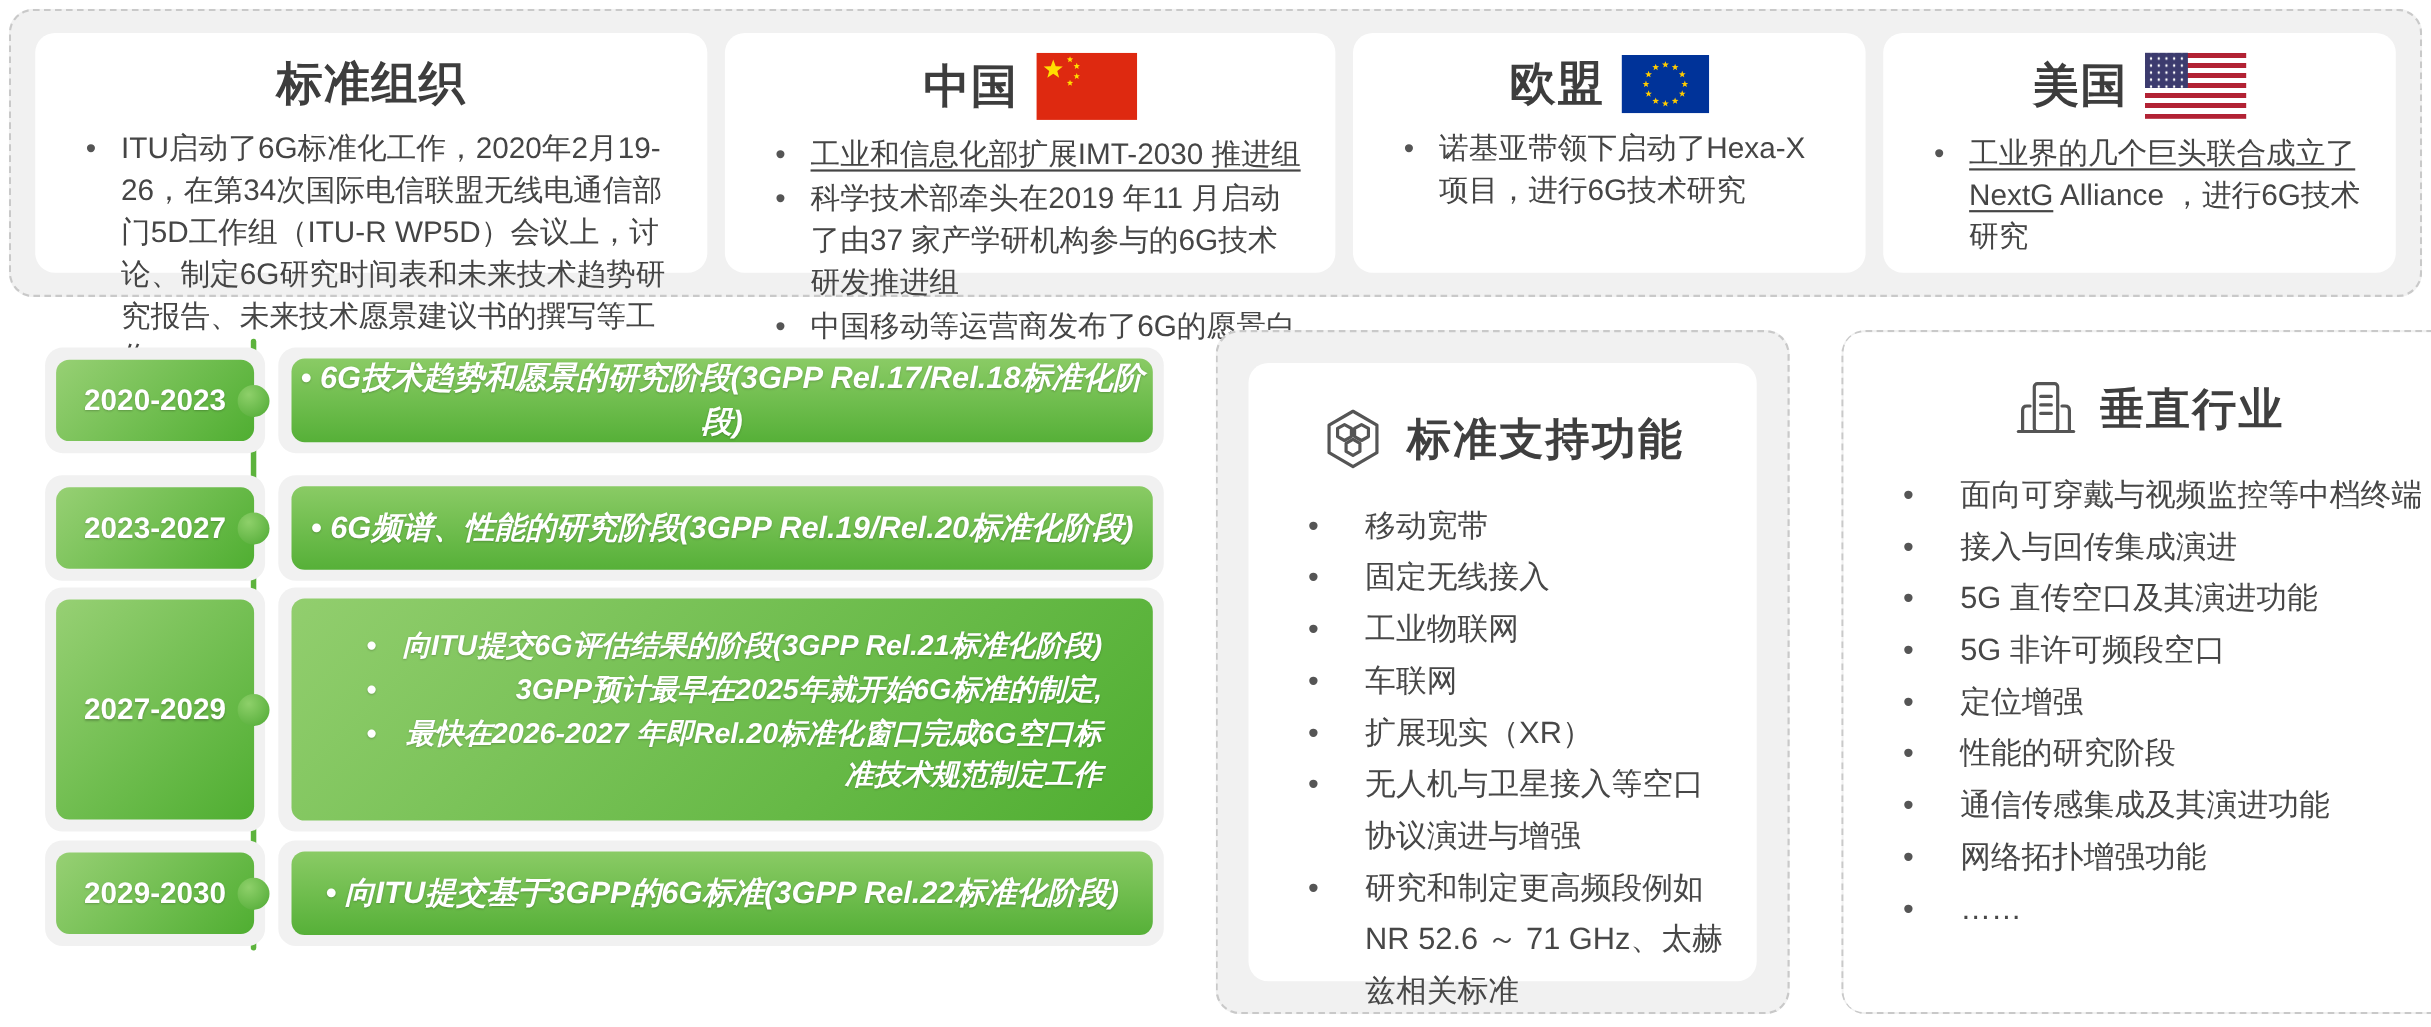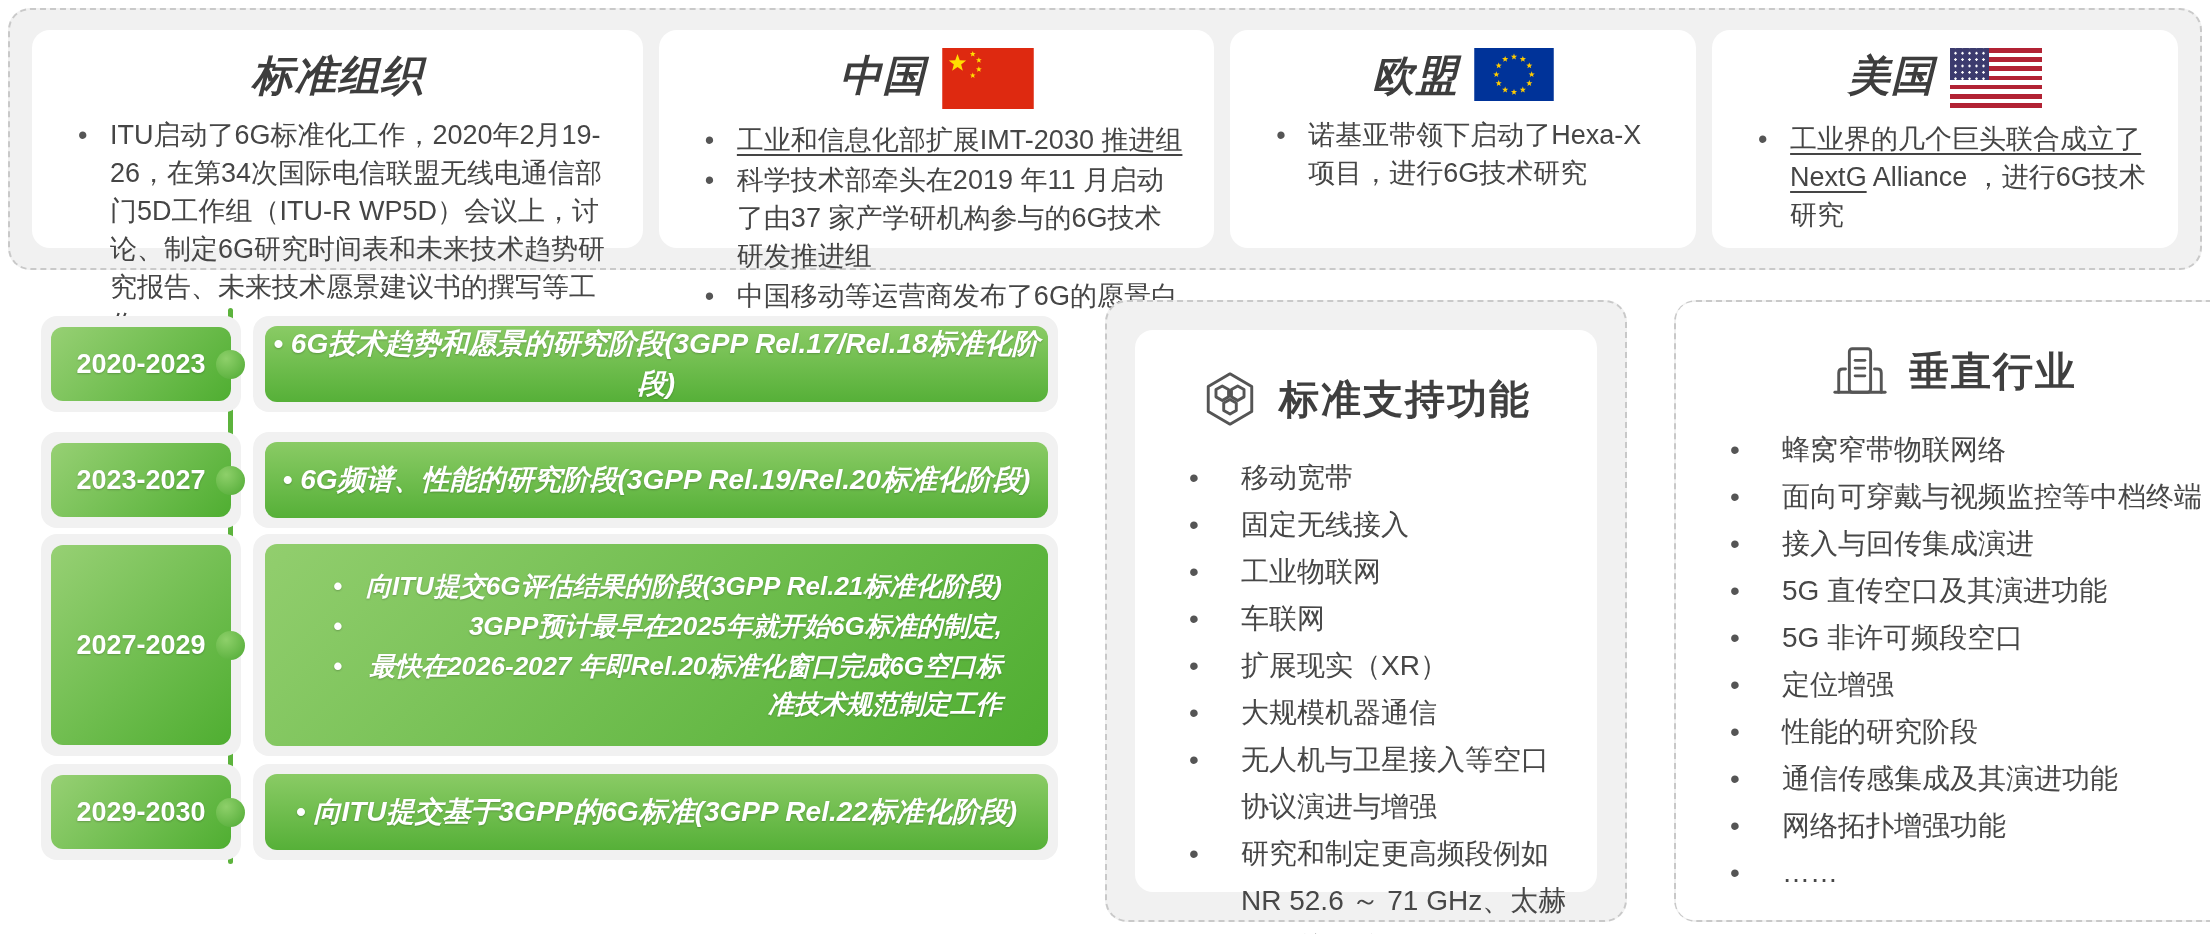--- a/index.html
+++ b/index.html
@@ -17,21 +17,21 @@
   .white-card{
     background:#ffffff;border-radius:18px;box-sizing:border-box;height:100%;
   }
   
   .top-row{left:8px;top:8px;width:2194px;height:262px;display:flex;gap:16px;padding:20px 22px;}
   .top-card{border-radius:18px;background:#fff;padding:14px 28px 10px;box-sizing:border-box;}
   .tc-1{flex:620 0 0;}
   .tc-2{flex:558 0 0;}
   .tc-3{flex:458 0 0;}
   .tc-4{flex:458 0 0;}
-  .card-title-row{display:flex;align-items:flex-start;justify-content:center;gap:16px;margin:4px 0 12px;font-style:italic;}
+  .card-title-row{display:flex;align-items:center;justify-content:center;gap:16px;margin:4px 0 12px;}
   .card-title{font-size:42px;font-weight:bold;color:#3d3d3d;letter-spacing:1px;}
   .flag{display:inline-block;flex:0 0 auto;}
   .bullets{list-style:none;margin:0;padding:0 0 0 14px;font-size:27px;line-height:38px;color:#454545;}
   .bullets li{position:relative;padding-left:36px;margin-bottom:2px;}
   .bullets li::before{content:"•";position:absolute;left:4px;color:#555;}
   .ul-span{text-decoration:underline;text-underline-offset:5px;}
   
   .us-flag{
     width:92px;height:60px;position:relative;
     background:repeating-linear-gradient(180deg,#B22234 0px,#B22234 4.6px,#ffffff 4.6px,#ffffff 9.2px);
@@ -232,21 +232,20 @@
       </svg>
       <span class="panel-title">标准支持功能</span>
     </div>
     <ul class="feature-list">
 
     <li><span>移动宽带</span></li>
         <li><span>固定无线接入</span></li>
         <li><span>工业物联网</span></li>
         <li><span>车联网</span></li>
         <li><span>扩展现实（XR）</span></li>
-        <li><span>大规模机器通信</span></li>
         <li><span>无人机与卫星接入等空口协议演进与增强</span></li>
         <li><span>研究和制定更高频段例如NR 52.6 ～ 71 GHz、太赫兹相关标准</span></li>
       </ul>
   </div>
 </div>
 
 <div class="dashed-box panel-b">
   <div class="white-card">
     <div class="panel-header">
       <svg class="panel-icon" width="58" height="58" viewBox="0 0 60 60" fill="none" stroke="#555555" stroke-width="3" stroke-linecap="round" stroke-linejoin="round">
@@ -255,21 +254,20 @@
         <line x1="25" y1="27" x2="35" y2="27"></line>
         <line x1="25" y1="35" x2="35" y2="35"></line>
         <path d="M 8,52 L 8,32 Q 8,28 12,28 L 15,28"></path>
         <path d="M 52,52 L 52,32 Q 52,28 48,28 L 45,28"></path>
         <line x1="4" y1="52" x2="56" y2="52"></line>
       </svg>
       <span class="panel-title">垂直行业</span>
     </div>
     <ul class="feature-list">
 
-    <li><span>蜂窝窄带物联网络</span></li>
         <li><span>面向可穿戴与视频监控等中档终端</span></li>
         <li><span>接入与回传集成演进</span></li>
         <li><span>5G 直传空口及其演进功能</span></li>
         <li><span>5G 非许可频段空口</span></li>
         <li><span>定位增强</span></li>
         <li><span>性能的研究阶段</span></li>
         <li><span>通信传感集成及其演进功能</span></li>
         <li><span>网络拓扑增强功能</span></li>
         <li><span>……</span></li>
       </ul>

